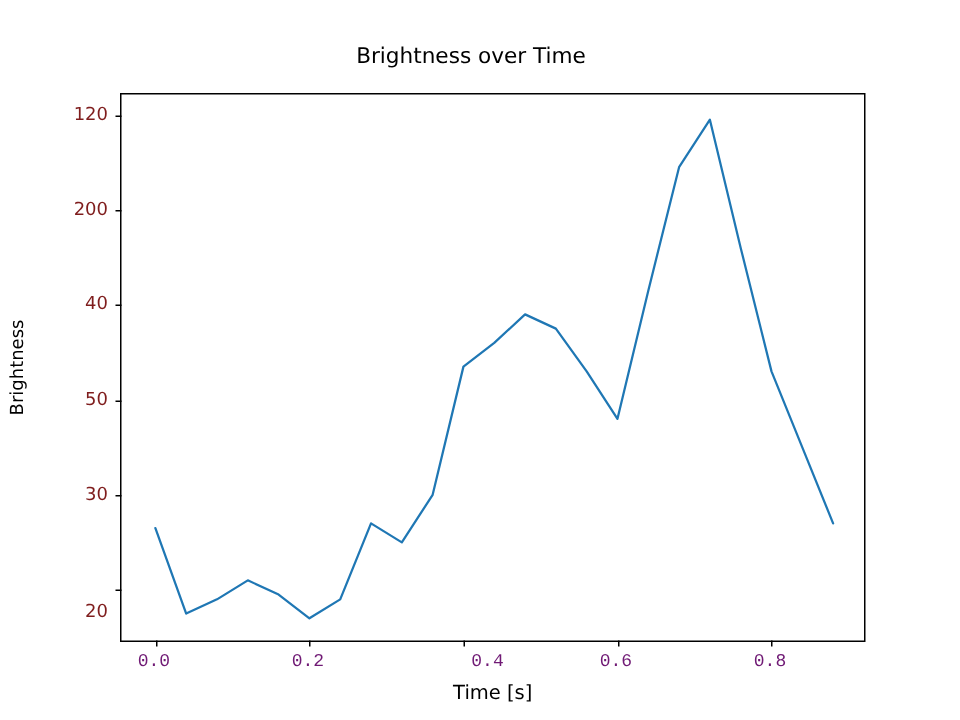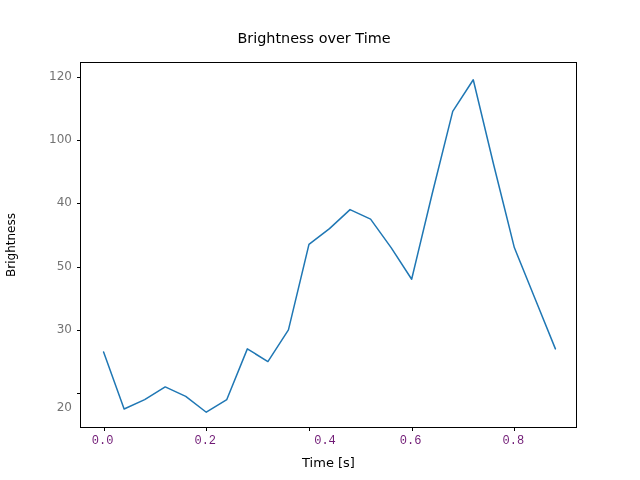--- a/index.html
+++ b/index.html
@@ -46,21 +46,21 @@
     top: 0;
     width: 497px;
     height: 366px;
     overflow: visible;
   }
   .tick-label-y {
     position: absolute;
     right: 0;
     text-align: right;
     font-size: 12px;
-    color: #737373;
+    color: #7f1d1d;
     white-space: nowrap;
     transform: translateY(-50%);
   }
   #ytick-labels {
     position: absolute;
     left: 28px;
     top: 62px;
     width: 44px;
     height: 366px;
   }
@@ -123,21 +123,21 @@
 
 <div id="figure">
 
   <div id="chart-title">Brightness over Time</div>
 
   <div id="ytick-labels">
       <div class="tick-label-y" style="top: 345px;">20</div>
       <div class="tick-label-y" style="top: 266.9px;">30</div>
       <div class="tick-label-y" style="top: 203.58px;">50</div>
       <div class="tick-label-y" style="top: 140.26px;">40</div>
-      <div class="tick-label-y" style="top: 76.94px;">100</div>
+      <div class="tick-label-y" style="top: 76.94px;">200</div>
       <div class="tick-label-y" style="top: 13.61px;">120</div>
     </div>
 
   <div id="axes">
     <svg id="plot-svg" viewBox="0 0 497 366" preserveAspectRatio="none">
       <polyline id="data-line" fill="none" stroke="#1f77b4" stroke-width="1.5" stroke-linejoin="round" stroke-linecap="round" points="22.59,289.06 43.13,346.05 63.67,336.56 84.20,323.89 104.74,333.39 125.28,349.22 145.81,336.56 166.35,285.90 186.89,298.56 207.43,266.90 227.96,181.42 248.50,165.59 269.04,146.59 289.57,156.09 310.11,184.58 330.65,216.24 351.19,130.76 371.72,48.44 392.26,16.78 412.80,102.26 433.33,184.58 453.87,235.24 474.41,285.90"></polyline>
     </svg>
   <div class="tick-mark-y" style="top: 330.22px;"></div>
       <div class="tick-mark-y" style="top: 266.9px;"></div>
       <div class="tick-mark-y" style="top: 203.58px;"></div>

